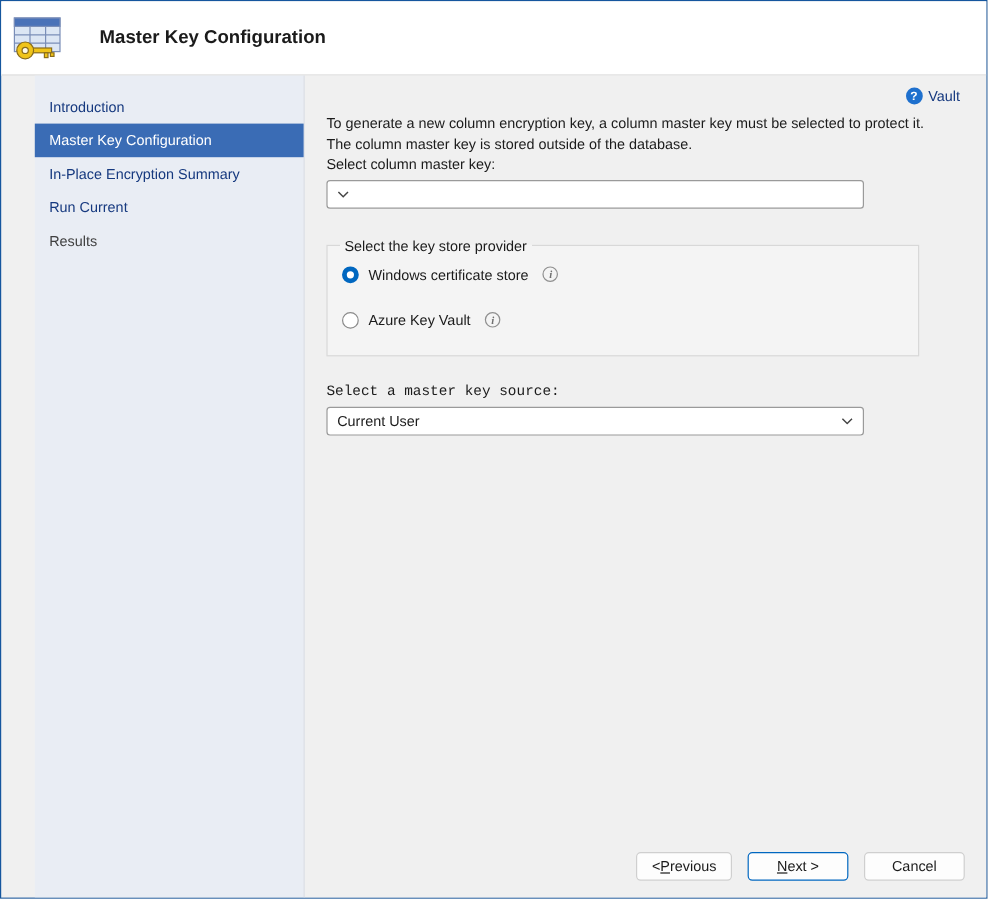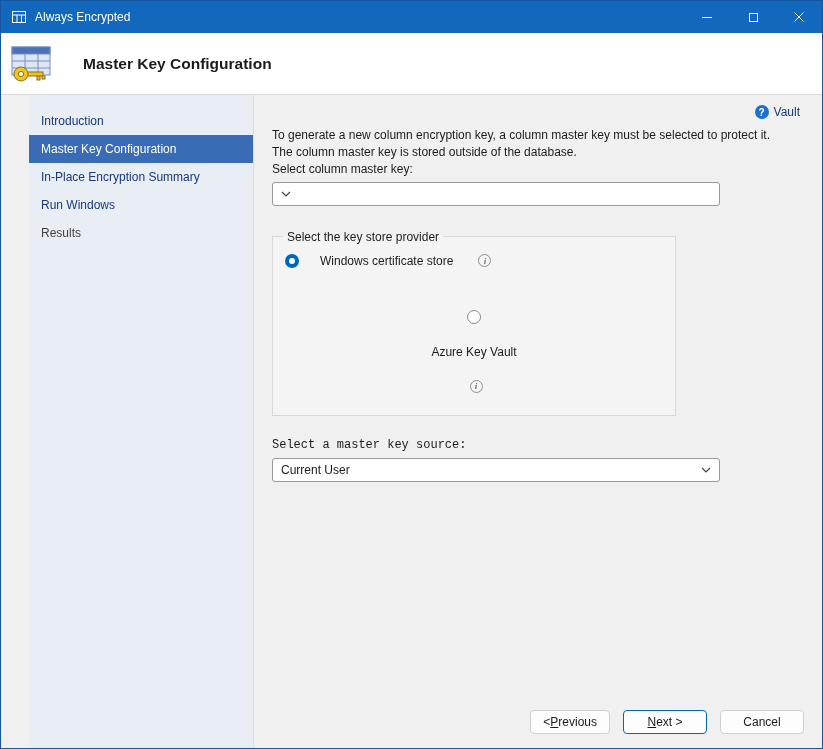--- a/index.html
+++ b/index.html
@@ -35,67 +35,43 @@
   .help-link{align-self:flex-end; display:flex; align-items:center; gap:5px; margin-right:4px; cursor:default;}
   .help-circle{width:14px; height:14px; border-radius:50%; background:var(--help_icon); color:#fff; font-size:10px; font-weight:bold; display:flex; align-items:center; justify-content:center;}
   .help-text{font-size:12px; color:var(--link);}
   
   .description{max-width:508px; font-size:12px; line-height:1.45; color:var(--text); margin-top:8px;}
   .field-label{font-size:12px; color:var(--text); }
   .field-label.second{margin-top:22px;font-family:Liberation Mono, monospace;}
   .dropdown{margin-top:6px; width:448px; height:24px; background:#fff; border:1px solid #9A9A9A; border-radius:3px;
             display:flex; align-items:center; justify-content:space-between; padding:0 8px; font-size:12px; color:var(--text); cursor:default;}
   .chevron{display:flex;}
-  .groupbox{margin-top:24px; width:404px; border:1px solid #D8D8D8; background:#F4F4F4; padding:10px 12px 22px 8px;}
+  .groupbox{margin-top:24px; width:494px; border:1px solid #D8D8D8; background:#F4F4F4; padding:10px 12px 22px 8px;}
   .groupbox legend{font-size:12px; color:var(--text); padding:0 4px; margin-left:2px;}
-  .radio-row{display:flex; align-items:center; gap:21px; margin-left:4px; cursor:default;}
-  .radio-row + .radio-row{margin-top:42px;flex-direction:column;}
+  .radio-row{display:flex; align-items:center; gap:8px; margin-left:4px; cursor:default;}
+  .radio-row + .radio-row{margin-top:24px;}
   .radio{width:14px; height:14px; border-radius:50%; background:#fff; flex:0 0 14px;}
   .radio.selected{border:4px solid var(--accent);}
   .radio.unselected{border:1px solid #8A8A8A;}
   .radio-label{font-size:12px; color:var(--text);}
   .info-icon{width:13px; height:13px; border-radius:50%; border:1px solid #8F8F8F; color:#6F6F6F;
              font:italic bold 9px "Liberation Serif", serif; display:flex; align-items:center; justify-content:center; margin-left:4px;}
   
   .footer{margin-top:auto; display:flex; justify-content:flex-end; align-items:center; gap:13px;}
   .btn{height:24px; min-width:78px; padding:0 12px; background:#FDFDFD; border:1px solid #CFCFCF; border-radius:4px;
        font-size:12px; color:var(--text); display:flex; align-items:center; justify-content:center; cursor:default;}
   .btn.primary-focus{border-color:var(--accent); min-width:84px;}
   .btn.cancel{min-width:84px;}
   .mnemonic{text-decoration:underline;}
 </style>
 </head>
 <body>
 
 <div class="window">
 
-  <div class="titlebar">
-    <span class="titlebar-icon">
-      <svg width="16" height="16" viewBox="0 0 16 16">
-        <rect x="1.5" y="2.5" width="13" height="11" fill="none" stroke="#fff"></rect>
-        <line x1="1.5" y1="6" x2="14.5" y2="6" stroke="#fff"></line>
-        <line x1="6" y1="6" x2="6" y2="13.5" stroke="#fff"></line>
-        <line x1="10.5" y1="6" x2="10.5" y2="13.5" stroke="#fff"></line>
-      </svg>
-    </span>
-    <span class="titlebar-title">Always Encrypted</span>
-    <div class="window-controls">
-      <div class="wc-btn">
-          <span class="min-glyph"></span>
-        </div>
-      <div class="wc-btn">
-          <span class="max-glyph"></span>
-        </div>
-      <div class="wc-btn">
-        <svg width="10" height="10" viewBox="0 0 10 10">
-            <path d="M0.5 0.5 L9.5 9.5 M9.5 0.5 L0.5 9.5" stroke="#fff" stroke-width="1"></path>
-          </svg>
-      </div>
-    </div>
-  </div>
 
   <div class="header">
     <span style="display:flex;">
       <svg width="44" height="42" viewBox="0 0 44 42">
         <rect x="3" y="4" width="38" height="28" fill="#dce6f4" stroke="#7a8eb8"></rect>
         <rect x="3" y="4" width="38" height="7" fill="#4a72b8" stroke="#7a8eb8"></rect>
         <line x1="3" y1="18" x2="41" y2="18" stroke="#7a8eb8"></line>
         <line x1="3" y1="25" x2="41" y2="25" stroke="#7a8eb8"></line>
         <line x1="16" y1="11" x2="16" y2="32" stroke="#7a8eb8"></line>
         <line x1="29" y1="11" x2="29" y2="32" stroke="#7a8eb8"></line>
@@ -108,21 +84,21 @@
     </span>
     <span class="header-title">Master Key Configuration</span>
   </div>
 
   <div class="body-row">
 
     <div class="sidebar">
       <div class="side-item">Introduction</div>
       <div class="side-item active">Master Key Configuration</div>
       <div class="side-item">In-Place Encryption Summary</div>
-      <div class="side-item">Run Windows</div>
+      <div class="side-item">Run Current</div>
       <div class="side-item disabled">Results</div>
     </div>
 
     <div class="content">
 
       <div class="help-link">
         <span class="help-circle">?</span>
         <span class="help-text">Vault</span>
       </div>
 

